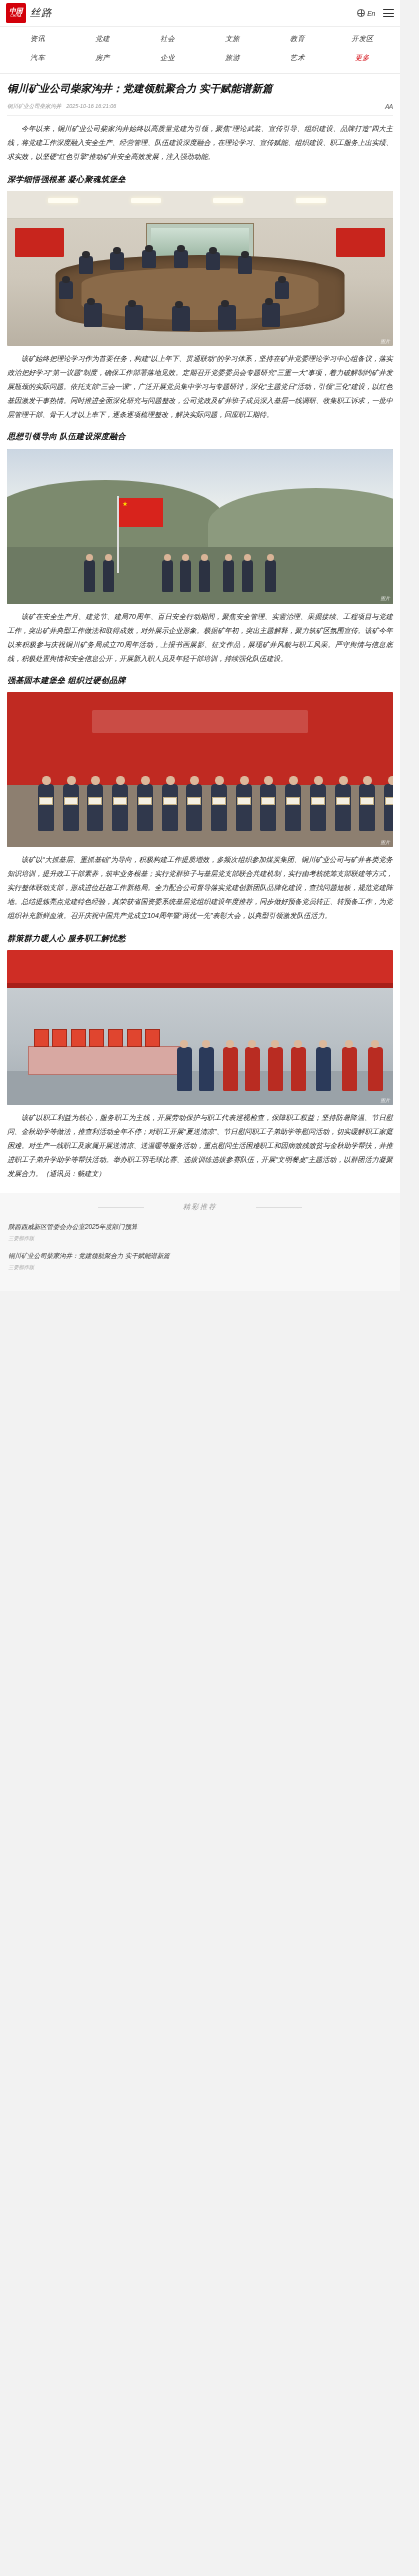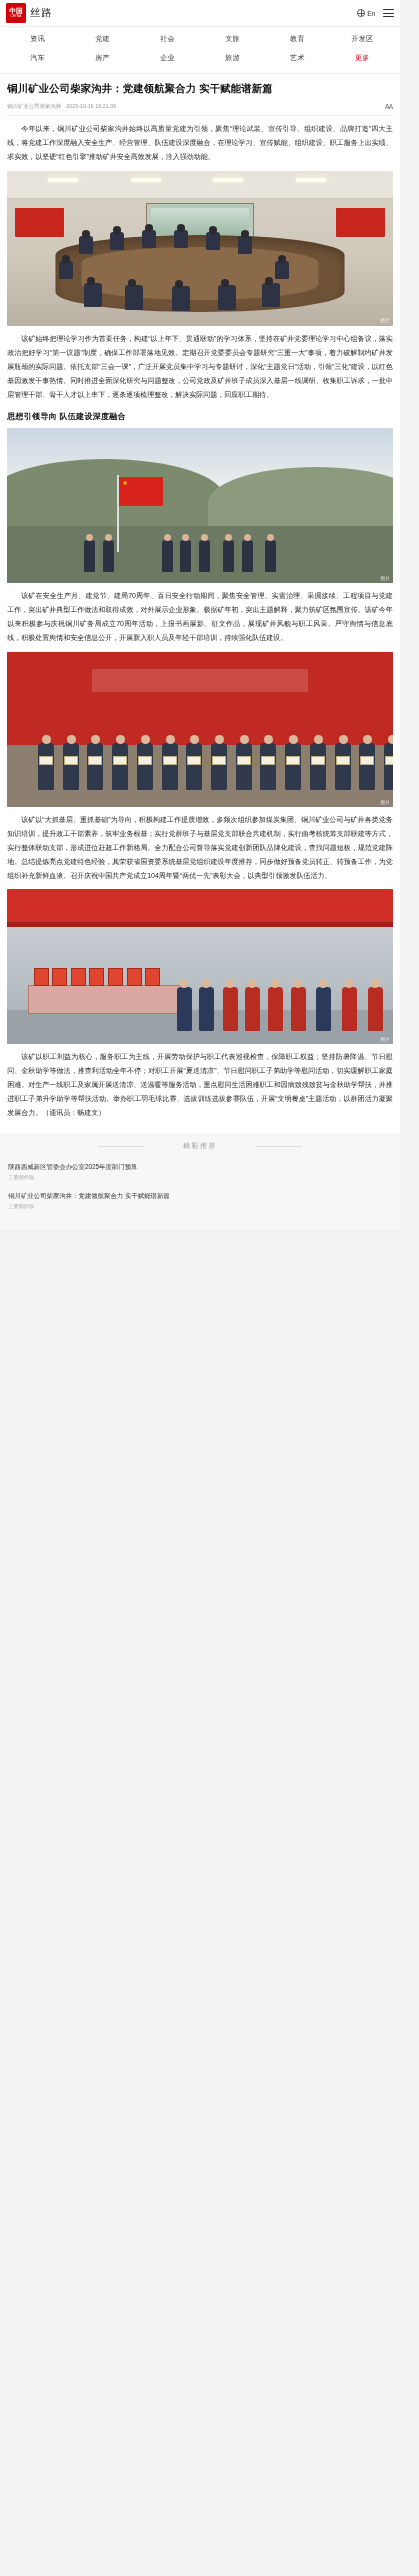--- a/index.html
+++ b/index.html
@@ -1,21 +1,21 @@
 <!DOCTYPE html>
 <html style="font-size:8.2px"><head>
 <meta charset="utf-8">
 <style>
   * { box-sizing: border-box; margin: 0; padding: 0; }
   body {
     font-family: "Liberation Sans", "DejaVu Sans", sans-serif;
     background: #f2f2f2;
     width: 420px;
   }
-  .page { width: 400px; background: #fff; }
+  .page { width: 400px; background: #fff; font-style: italic; }
 
   
   .topbar {
     height: 27px;
     background: #ffffff;
     display: flex;
     align-items: center;
     padding: 0 6.2px;
     border-bottom: 0.5px solid #eee;
     position: relative;
@@ -282,20 +282,21 @@
     <div class="headline">铜川矿业公司柴家沟井：党建领航聚合力 实干赋能谱新篇</div>
 
     <div class="meta">
       <span class="src">铜川矿业公司柴家沟井</span>
       <span class="time">2025-10-16 16:21:06</span>
       <span class="aa">AA</span>
     </div>
 
     <p class="body-p">今年以来，铜川矿业公司柴家沟井始终以高质量党建为引领，聚焦“理论武装、宣传引导、组织建设、品牌打造”四大主线，将党建工作深度融入安全生产、经营管理、队伍建设深度融合，在理论学习、宣传赋能、组织建设、职工服务上出实绩、求实效，以坚硬“红色引擎”推动矿井安全高效发展，注入强劲动能。</p>
 
+    <div class="sec-title">深学细悟强根基 凝心聚魂筑堡垒</div>
     <div class="figure">
       <div class="ph ph-meeting">
         <div class="ceil">
           <div class="lamp" style="left:41px"></div>
           <div class="lamp" style="left:124px"></div>
           <div class="lamp" style="left:206px"></div>
           <div class="lamp" style="left:289px"></div>
         </div>
         <div class="banner"></div>
         <div class="banner2"></div>
@@ -336,20 +337,21 @@
         <div class="person" style="left:173px"></div>
         <div class="person" style="left:192px"></div>
         <div class="person" style="left:216px"></div>
         <div class="person" style="left:235px"></div>
         <div class="person" style="left:258px"></div>
       </div>
       <span class="cap">图片</span>
     </div>
     <p class="body-p">该矿在安全生产月、建党节、建局70周年、百日安全行动期间，聚焦安全管理、实需治理、采掘接续、工程项目与党建工作，突出矿井典型工作做法和取得成效，对外展示企业形象。极据矿年初，突出主题解释，聚力筑矿区氛围宣传。该矿今年以来积极参与庆祝铜川矿务局成立70周年活动，上报书画展影、征文作品，展现矿井风貌与职工风采。严守舆情与信息底线，积极处置舆情和安全信息公开，开展新入职人员及年轻干部培训，持续强化队伍建设。</p>
 
+    <div class="sec-title">强基固本建堡垒 组织过硬创品牌</div>
     <div class="figure">
       <div class="ph ph-award">
         <div class="backwall"></div>
         <div class="floor"></div>
         <div class="person" style="left:31px">
             <div class="cert"></div>
           </div>
         <div class="person" style="left:56px">
             <div class="cert"></div>
           </div>
@@ -390,20 +392,21 @@
             <div class="cert"></div>
           </div>
         <div class="person" style="left:377px">
             <div class="cert"></div>
           </div>
       </div>
       <span class="cap">图片</span>
     </div>
     <p class="body-p">该矿以“大抓基层、重抓基础”为导向，积极构建工作提质增效，多频次组织参加煤炭集团、铜川矿业公司与矿井各类党务知识培训，提升政工干部素养，筑牢业务根基；实行党群班子与基层党支部联合共建机制，实行由考核统筹支部联建等方式，实行整体联动支部，形成进位赶超工作新格局。全力配合公司督导落实党建创新团队品牌化建设，查找问题短板，规范党建阵地。总结提炼亮点党建特色经验，其荣获省国资委系统基层党组织建设年度推荐，同步做好预备党员转正、转预备工作，为党组织补充新鲜血液。召开庆祝中国共产党成立104周年暨“两优一先”表彰大会，以典型引领激发队伍活力。</p>
 
+    <div class="sec-title">群策群力暖人心 服务职工解忧愁</div>
     <div class="figure">
       <div class="ph ph-serv">
         <div class="tent"></div>
         <div class="tentedge"></div>
         <div class="floor"></div>
         <div class="table"></div>
         <div class="box" style="left:27px; bottom:58px"></div>
         <div class="box" style="left:45px; bottom:58px"></div>
         <div class="box" style="left:64px; bottom:58px"></div>
         <div class="box" style="left:82px; bottom:58px"></div>

